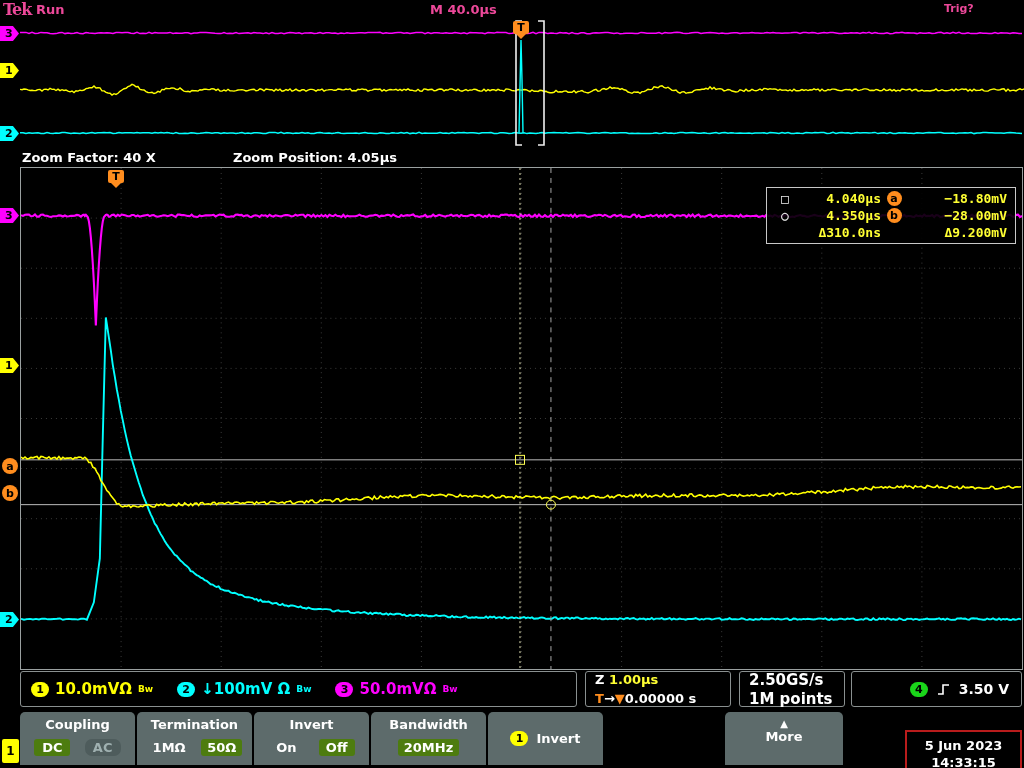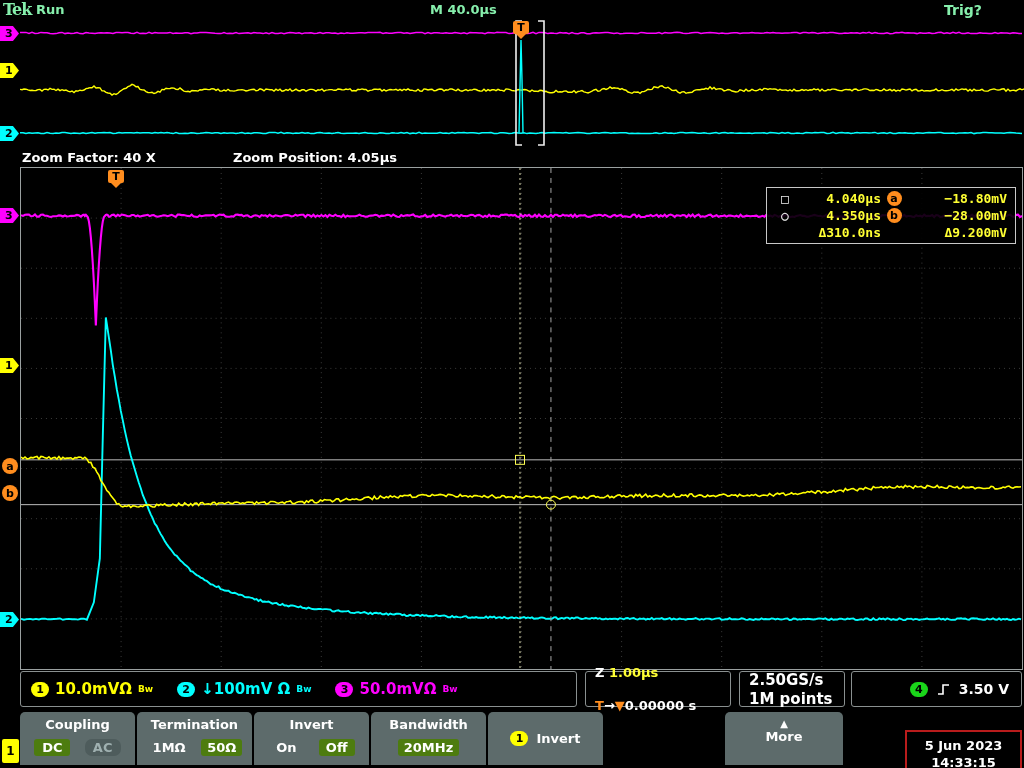--- a/index.html
+++ b/index.html
@@ -1,23 +1,23 @@
 <!DOCTYPE html>
 <html><head>
 <meta charset="utf-8">
 <style>
   html,body{margin:0;padding:0;background:#000;}
   #screen{position:relative;width:1024px;height:768px;background:#000;overflow:hidden;
           font-family:"DejaVu Sans",sans-serif;-webkit-font-smoothing:none;}
   
-  #topbar{position:absolute;left:0;top:0;width:1024px;height:18px;color:#86efac;}
+  #topbar{position:absolute;left:0;top:0;width:1024px;height:18px;color:#ec4899;}
   #tek{position:absolute;left:3px;top:0px;font-weight:bold;font-size:16px;letter-spacing:-1px;font-family:"DejaVu Serif",serif;}
   #run{position:absolute;left:36px;top:2px;font-size:13px;font-weight:bold;}
   #tb-main{position:absolute;left:430px;top:2px;font-size:13px;font-weight:bold;}
-  #trigq{position:absolute;left:944px;top:2px;font-size:14px;font-weight:bold;}
+  #trigq{position:absolute;left:944px;top:2px;font-size:11px;font-weight:bold;}
   
   #overview{position:absolute;left:20px;top:18px;width:1004px;height:130px;}
   #overview svg{position:absolute;inset:0;}
   
   #zoombar{position:absolute;left:20px;top:149px;width:1004px;height:17px;color:#fff;font-size:13px;font-weight:bold;}
   #zf{position:absolute;left:2px;top:1px;}
   #zp{position:absolute;left:213px;top:1px;}
   
   #main{position:absolute;left:20px;top:167px;width:1003px;height:503px;border:1px solid #9aa0a0;box-sizing:border-box;}
   #main svg{position:absolute;inset:0;width:1001px;height:501px;}
@@ -45,22 +45,22 @@
            display:flex;align-items:center;justify-content:center;margin:0 auto;font-family:"DejaVu Sans",sans-serif;}
   
   .sbox{position:absolute;top:671px;height:36px;border:1px solid #8a9090;border-radius:3px;background:#000;
         box-sizing:border-box;display:flex;font-weight:bold;}
   #sbox-ch{left:20px;width:557px;align-items:center;gap:24px;padding:0 10px;font-size:15px;}
   .chread{display:flex;align-items:center;gap:6px;}
   .chread sup{font-size:9px;}
   .t1{color:#ffff00;} .t2{color:#00ffff;} .t3{color:#ff00ff;}
   .sbadge{width:18px;height:15px;border-radius:8px;color:#000;display:flex;align-items:center;justify-content:center;
           font-size:11px;font-weight:bold;flex:0 0 auto;}
-  #sbox-z{left:585px;width:146px;flex-direction:column;justify-content:center;align-items:flex-start;
-          padding:0 9px;font-size:13px;gap:18px;}
+  #sbox-z{left:585px;width:146px;flex-direction:column;align-items:flex-start;
+          padding:0 9px;font-size:13px;gap:4px;}
   .zline{color:#fff;} .zline .val{color:#ffff33;}
   .trigline{color:#fff;font-size:13px;} .trigline .ot{color:#ff8d1e;}
   #sbox-rate{left:739px;width:106px;flex-direction:column;justify-content:center;align-items:flex-start;
           padding:0 9px;font-size:15px;color:#fff;gap:1px;}
   #sbox-trig{left:851px;width:171px;align-items:center;justify-content:flex-end;gap:9px;padding:0 12px;
           font-size:14px;color:#fff;}
   
   .mbtn{position:absolute;top:712px;height:53px;background:#5d6b6b;border-radius:5px 5px 0 0;color:#fff;
         font-size:13px;font-weight:bold;text-align:center;box-sizing:border-box;cursor:default;}
   .mtitle{display:block;margin-top:5px;}

